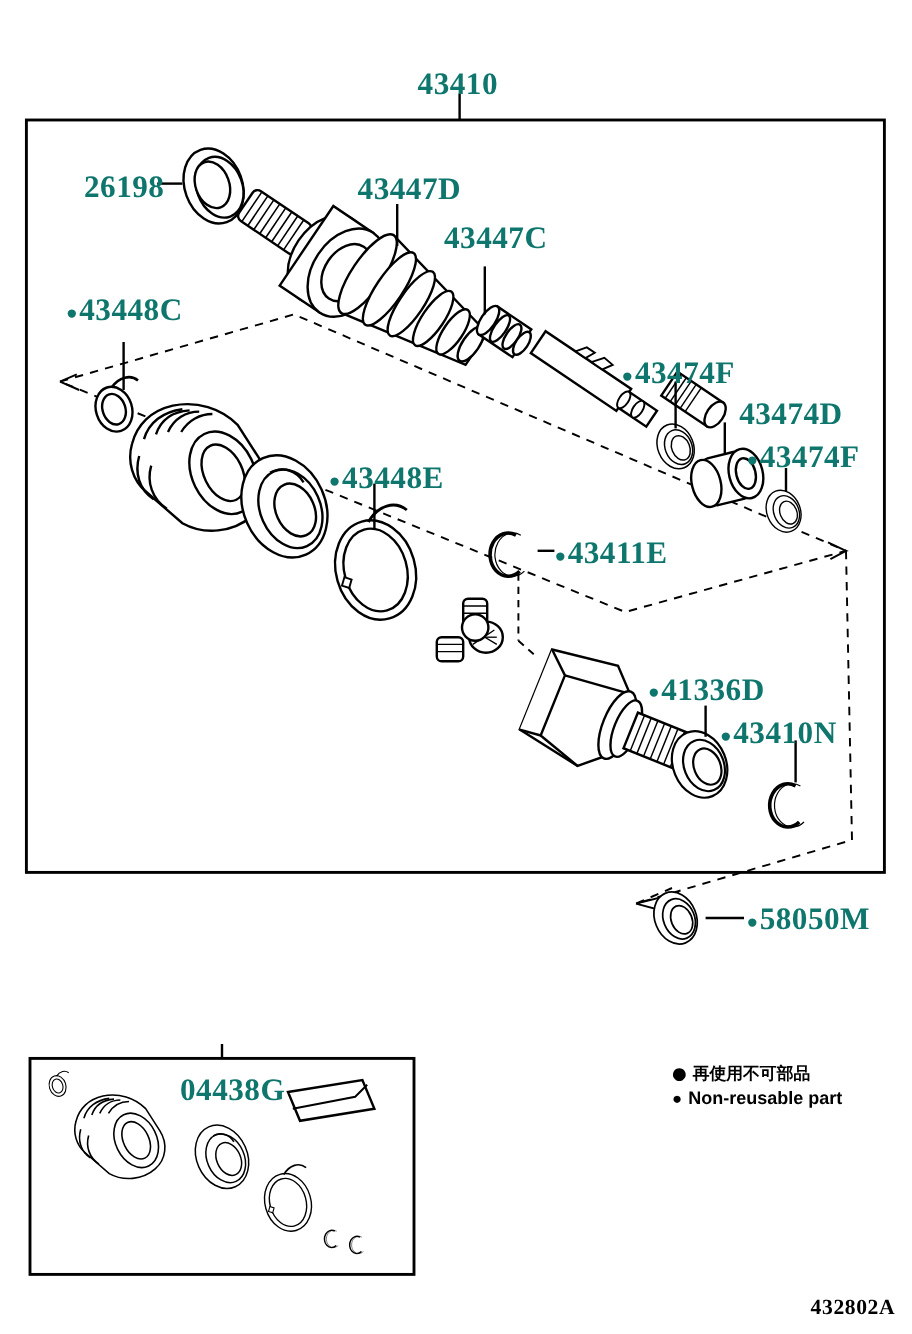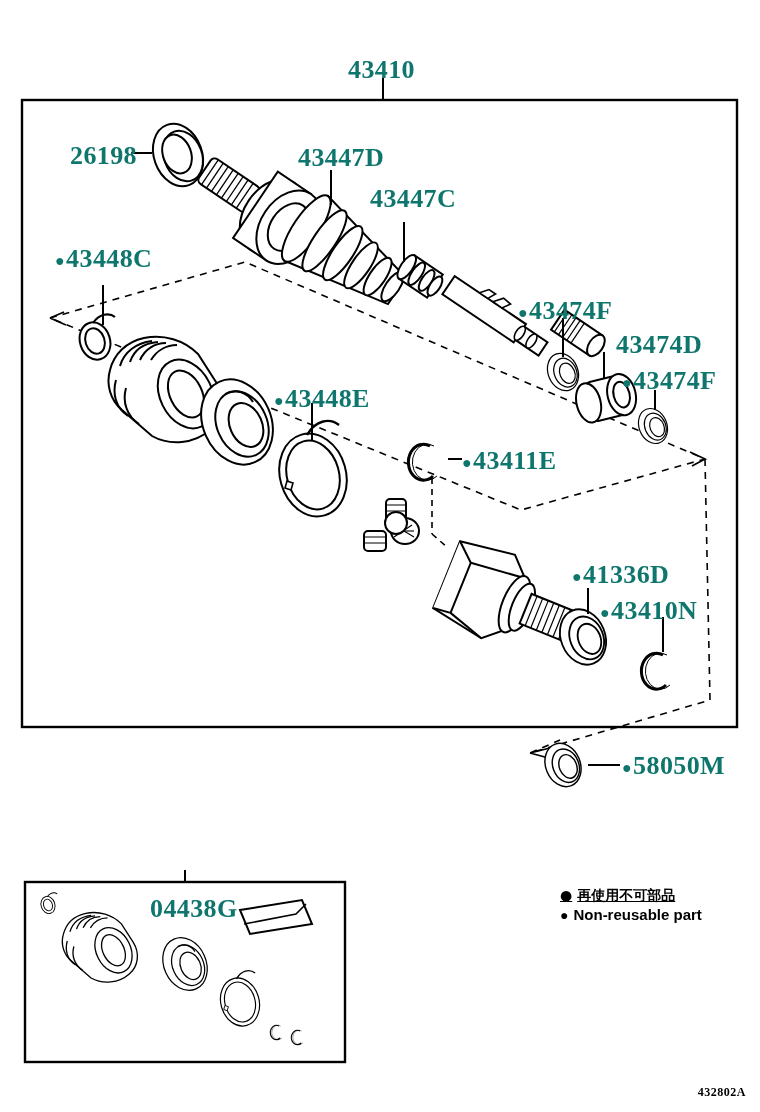--- a/index.html
+++ b/index.html
@@ -55,28 +55,28 @@
     font-size: 15px;
     line-height: 20px;
     white-space: nowrap;
   }
   .legend .row { display: block; }
   .legend .row::before {
     content: "\25CF";
     font-size: 14px;
     margin-right: 5px;
   }
-  .legend .jp { font-family: "DejaVu Sans", sans-serif; font-size: 14px; text-decoration: underline; }
+  .legend .jp { font-family: "DejaVu Sans", sans-serif; font-size: 14px; }
   .corner-code {
     position: absolute;
     right: 14px;
     bottom: 12px;
     font-family: "Liberation Serif", "DejaVu Serif", serif;
     font-weight: bold;
-    font-size: 12px;
+    font-size: 18px;
     letter-spacing: 0.5px;
   }
 </style>
 </head>
 <body>
 
 <div id="sheet">
 
   <svg class="layer" viewBox="0 0 760 1112">
     <defs>
@@ -349,21 +349,21 @@
   <div class="lbl dot" style="left:274px; top:386px;">43448E</div>
 
   <div class="lbl dot" style="left:518px; top:298px;">43474F</div>
 
   <div class="lbl" style="left:575px; top:332px;margin-left:41px;">43474D</div>
 
   <div class="lbl dot" style="left:622px; top:368px;">43474F</div>
 
   <div class="lbl dot" style="left:462px; top:448px;">43411E</div>
 
-  <div class="lbl dot" style="left:572px; top:562px;text-align:right;">41336D</div>
+  <div class="lbl dot" style="left:540px; top:562px;text-align:right;">41336D</div>
 
   <div class="lbl dot" style="left:600px; top:598px;">43410N</div>
 
   <div class="lbl dot" style="left:622px; top:753px;">58050M</div>
 
   <div class="lbl" style="left:150px; top:896px;">04438G</div>
 
   <div class="legend">
     <span class="row jp">再使用不可部品</span>
     <span class="row">Non-reusable part</span>

